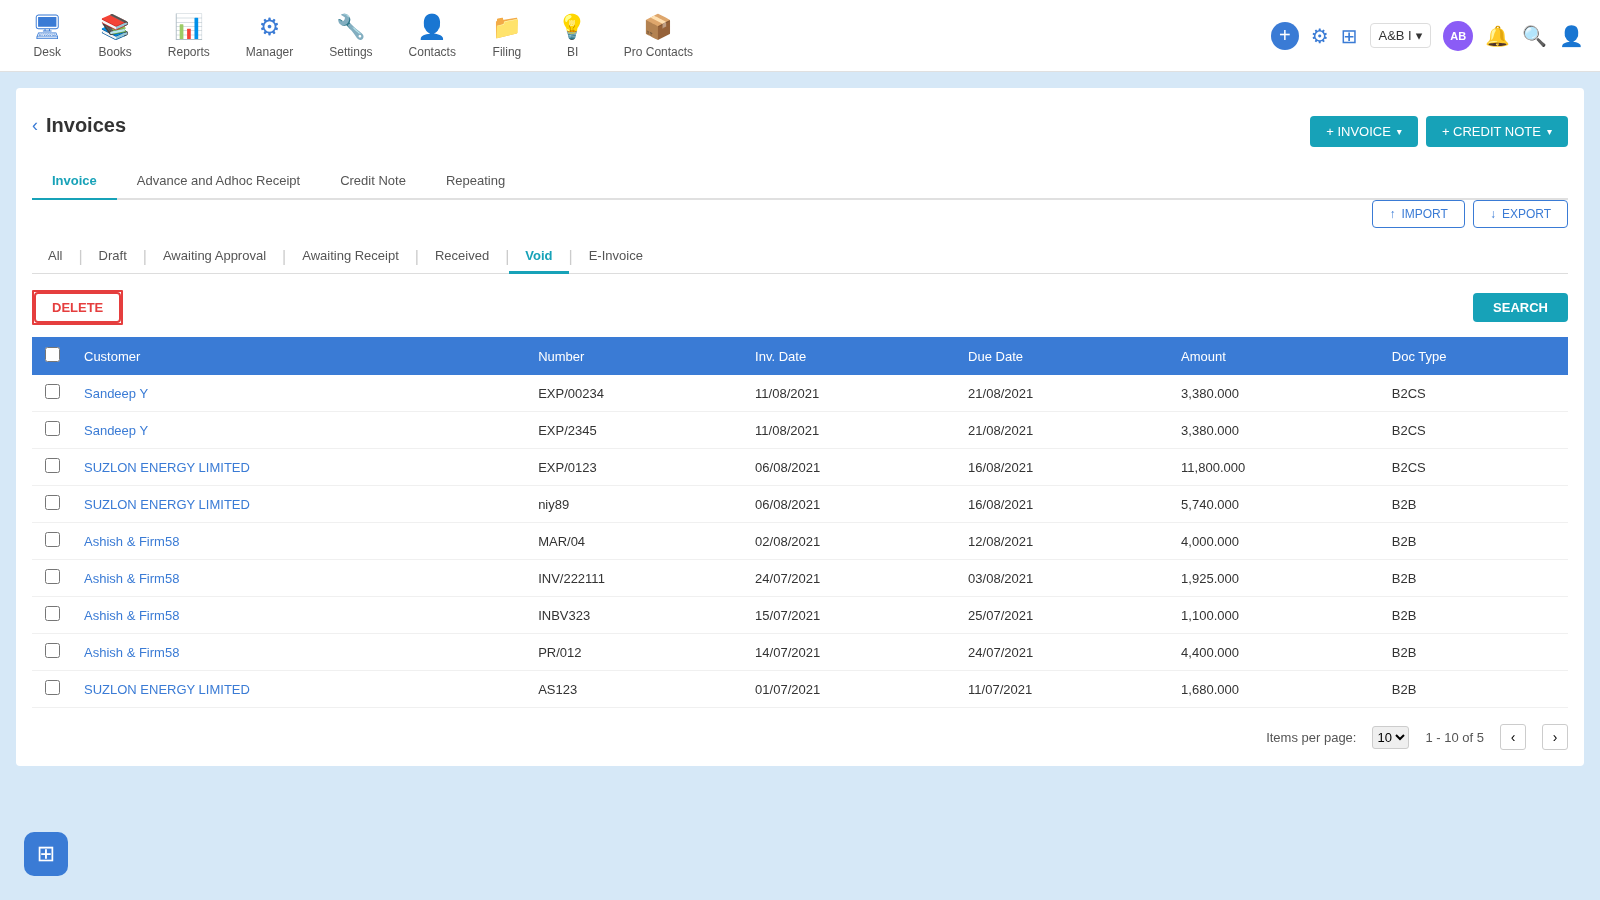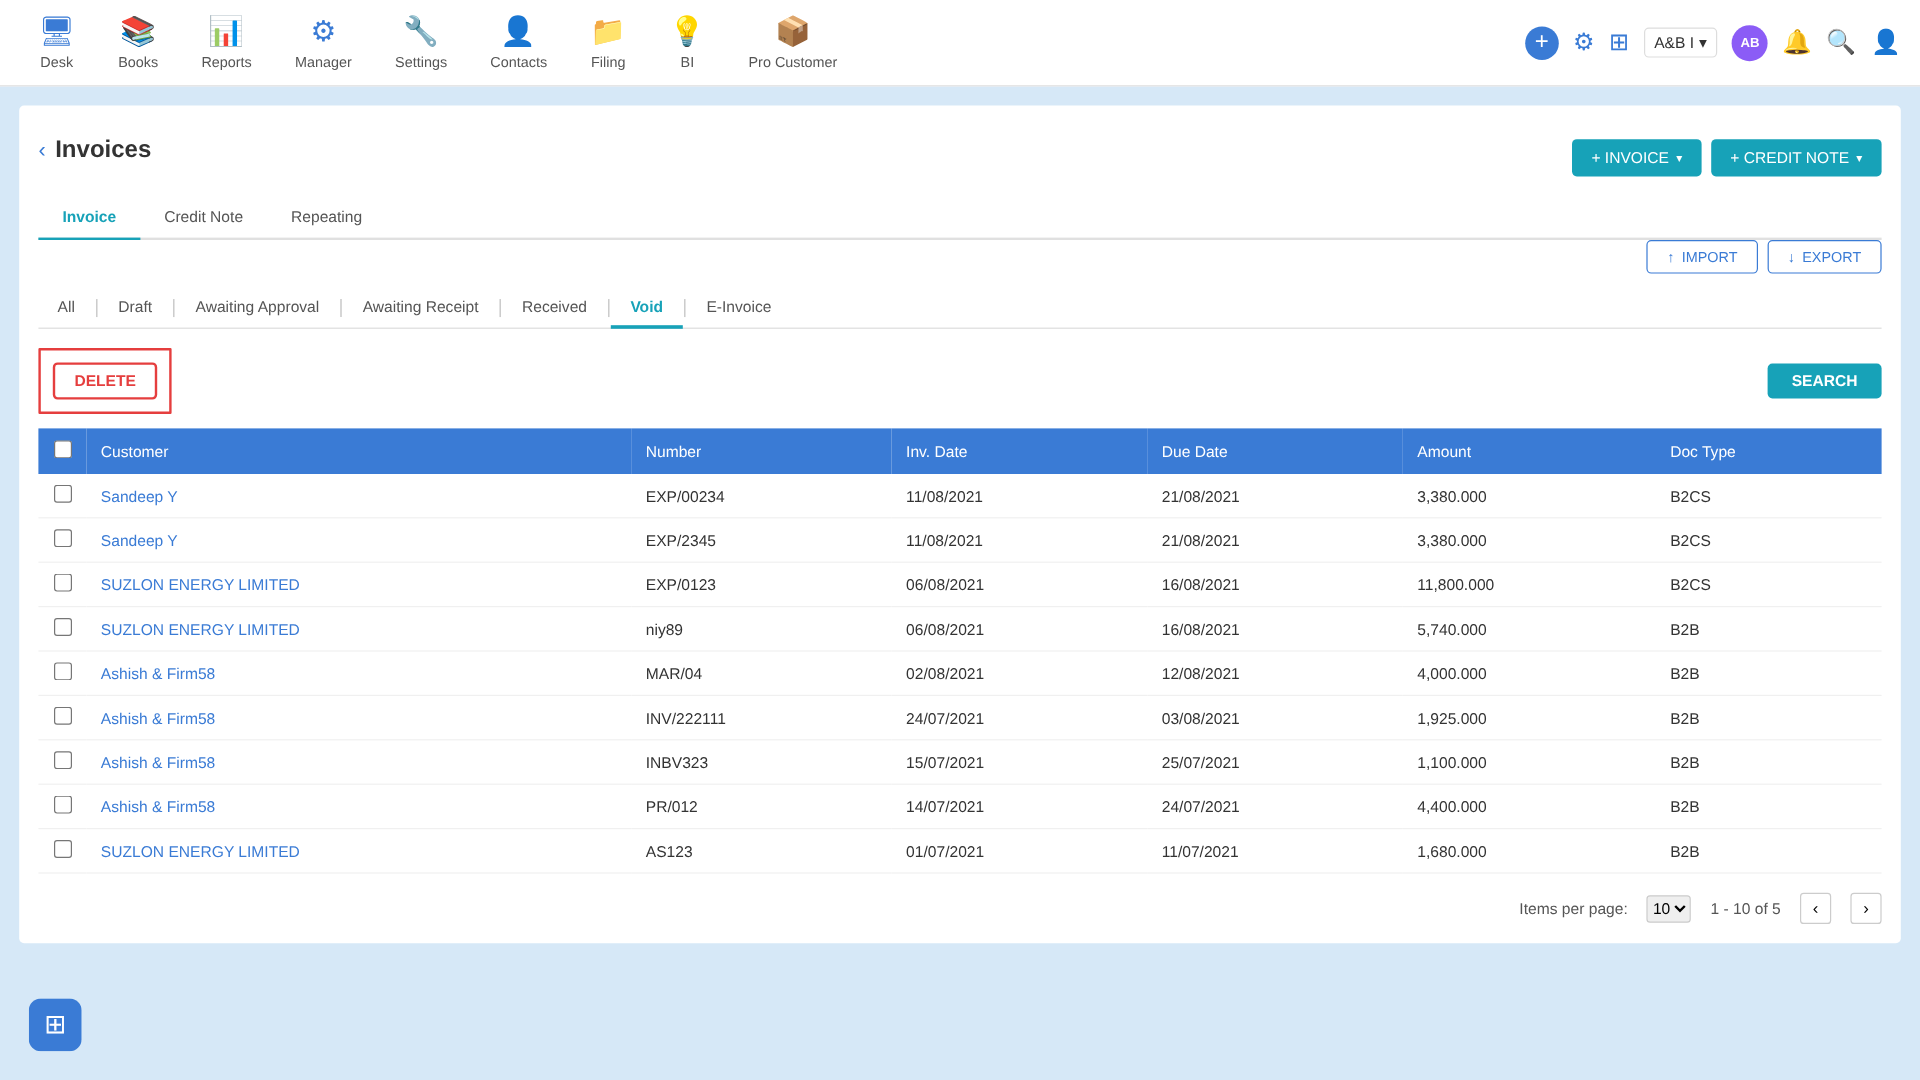--- a/index.html
+++ b/index.html
@@ -286,21 +286,21 @@
       justify-content: center;
       cursor: pointer;
       color: white;
       font-size: 22px;
     }
 
     
     .delete-wrapper {
       border: 2px solid #e53e3e;
       border-radius: 1px;
-      padding: 10px;
+      padding: 0;
       display: inline-block;
     }
   </style>
 </head>
 <body>
 
 <div class="topnav">
   <div class="nav-items">
     <div class="nav-item">
       <span class="nav-icon">🖥</span>
@@ -329,21 +329,21 @@
     <div class="nav-item">
       <span class="nav-icon">📁</span>
       <span>Filing</span>
     </div>
     <div class="nav-item">
       <span class="nav-icon">💡</span>
       <span>BI</span>
     </div>
     <div class="nav-item">
       <span class="nav-icon">📦</span>
-      <span>Pro Customer</span>
+      <span>Pro Contacts</span>
     </div>
   </div>
   <div class="nav-right">
     <button class="plus-btn">+</button>
     <span class="nav-right-icon">⚙</span>
     <span class="nav-right-icon">⊞</span>
     <div class="aabi-btn">
       <span>A&amp;B I</span>
       <span>▾</span>
     </div>
@@ -368,20 +368,21 @@
       </button>
       <button class="btn-teal">
         <span>+ CREDIT NOTE</span>
         <span class="arrow">▾</span>
       </button>
     </div>
   </div>
 
   <div class="tabs">
     <div class="tab active">Invoice</div>
+    <div class="tab">Advance and Adhoc Receipt</div>
     <div class="tab">Credit Note</div>
     <div class="tab">Repeating</div>
   </div>
 
   <div class="action-bar">
     <button class="btn-outline-blue">
       <span>↑</span>
       <span>IMPORT</span>
     </button>
     <button class="btn-outline-blue">

